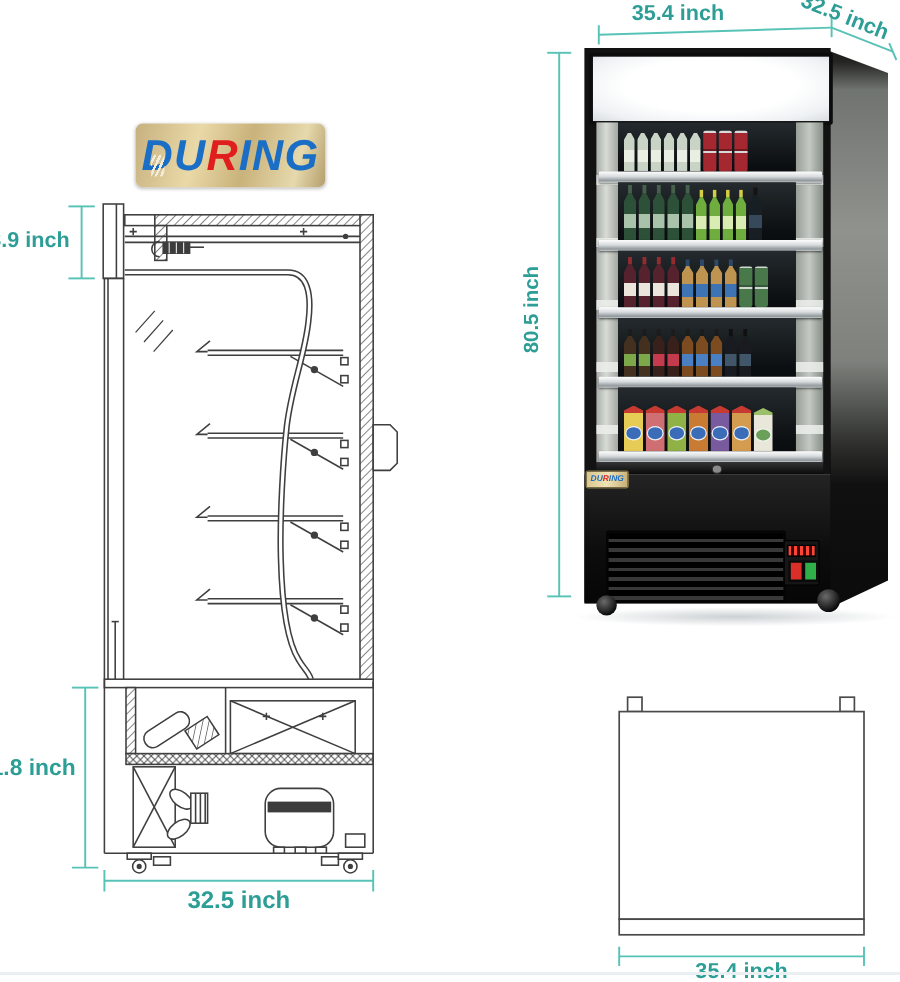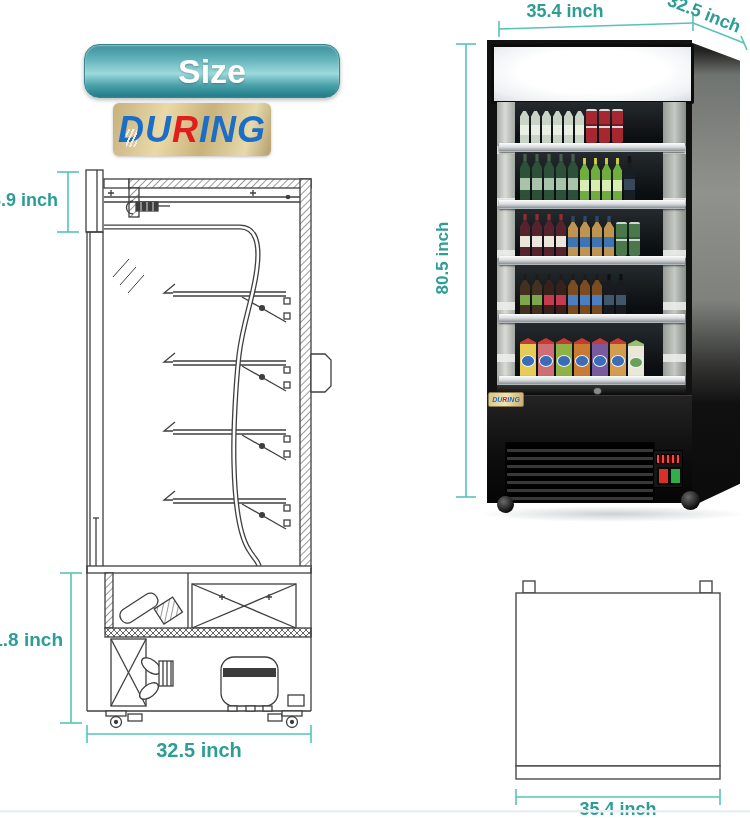--- a/index.html
+++ b/index.html
@@ -63,23 +63,20 @@
     background:linear-gradient(100deg,#d9c48c,#f0e3b5 50%,#c6ad74);display:flex;align-items:center;justify-content:center}
   .fbadge .brandword{font-size:7px;letter-spacing:0}
 
   svg.draw{position:absolute;left:0;top:0;pointer-events:none}
 </style>
 </head>
 <body>
 
 <div class="canvas">
 
-  <div class="size-badge">
-    <span>Size</span>
-  </div>
 
   <div class="logo-plate">
     <span class="brandword"><span style="color: rgb(26, 110, 197);">D</span><span style="color: rgb(26, 110, 197);">U</span><span style="color: rgb(224, 30, 30);">R</span><span style="color: rgb(26, 110, 197);">I</span><span style="color: rgb(26, 110, 197);">N</span><span style="color: rgb(26, 110, 197);">G</span></span>
     <span class="d-stripes"></span>
   </div>
 
   <div class="fridge">
     <div class="f-side"></div>
     <div class="f-edge"></div>
     <div class="f-front">

